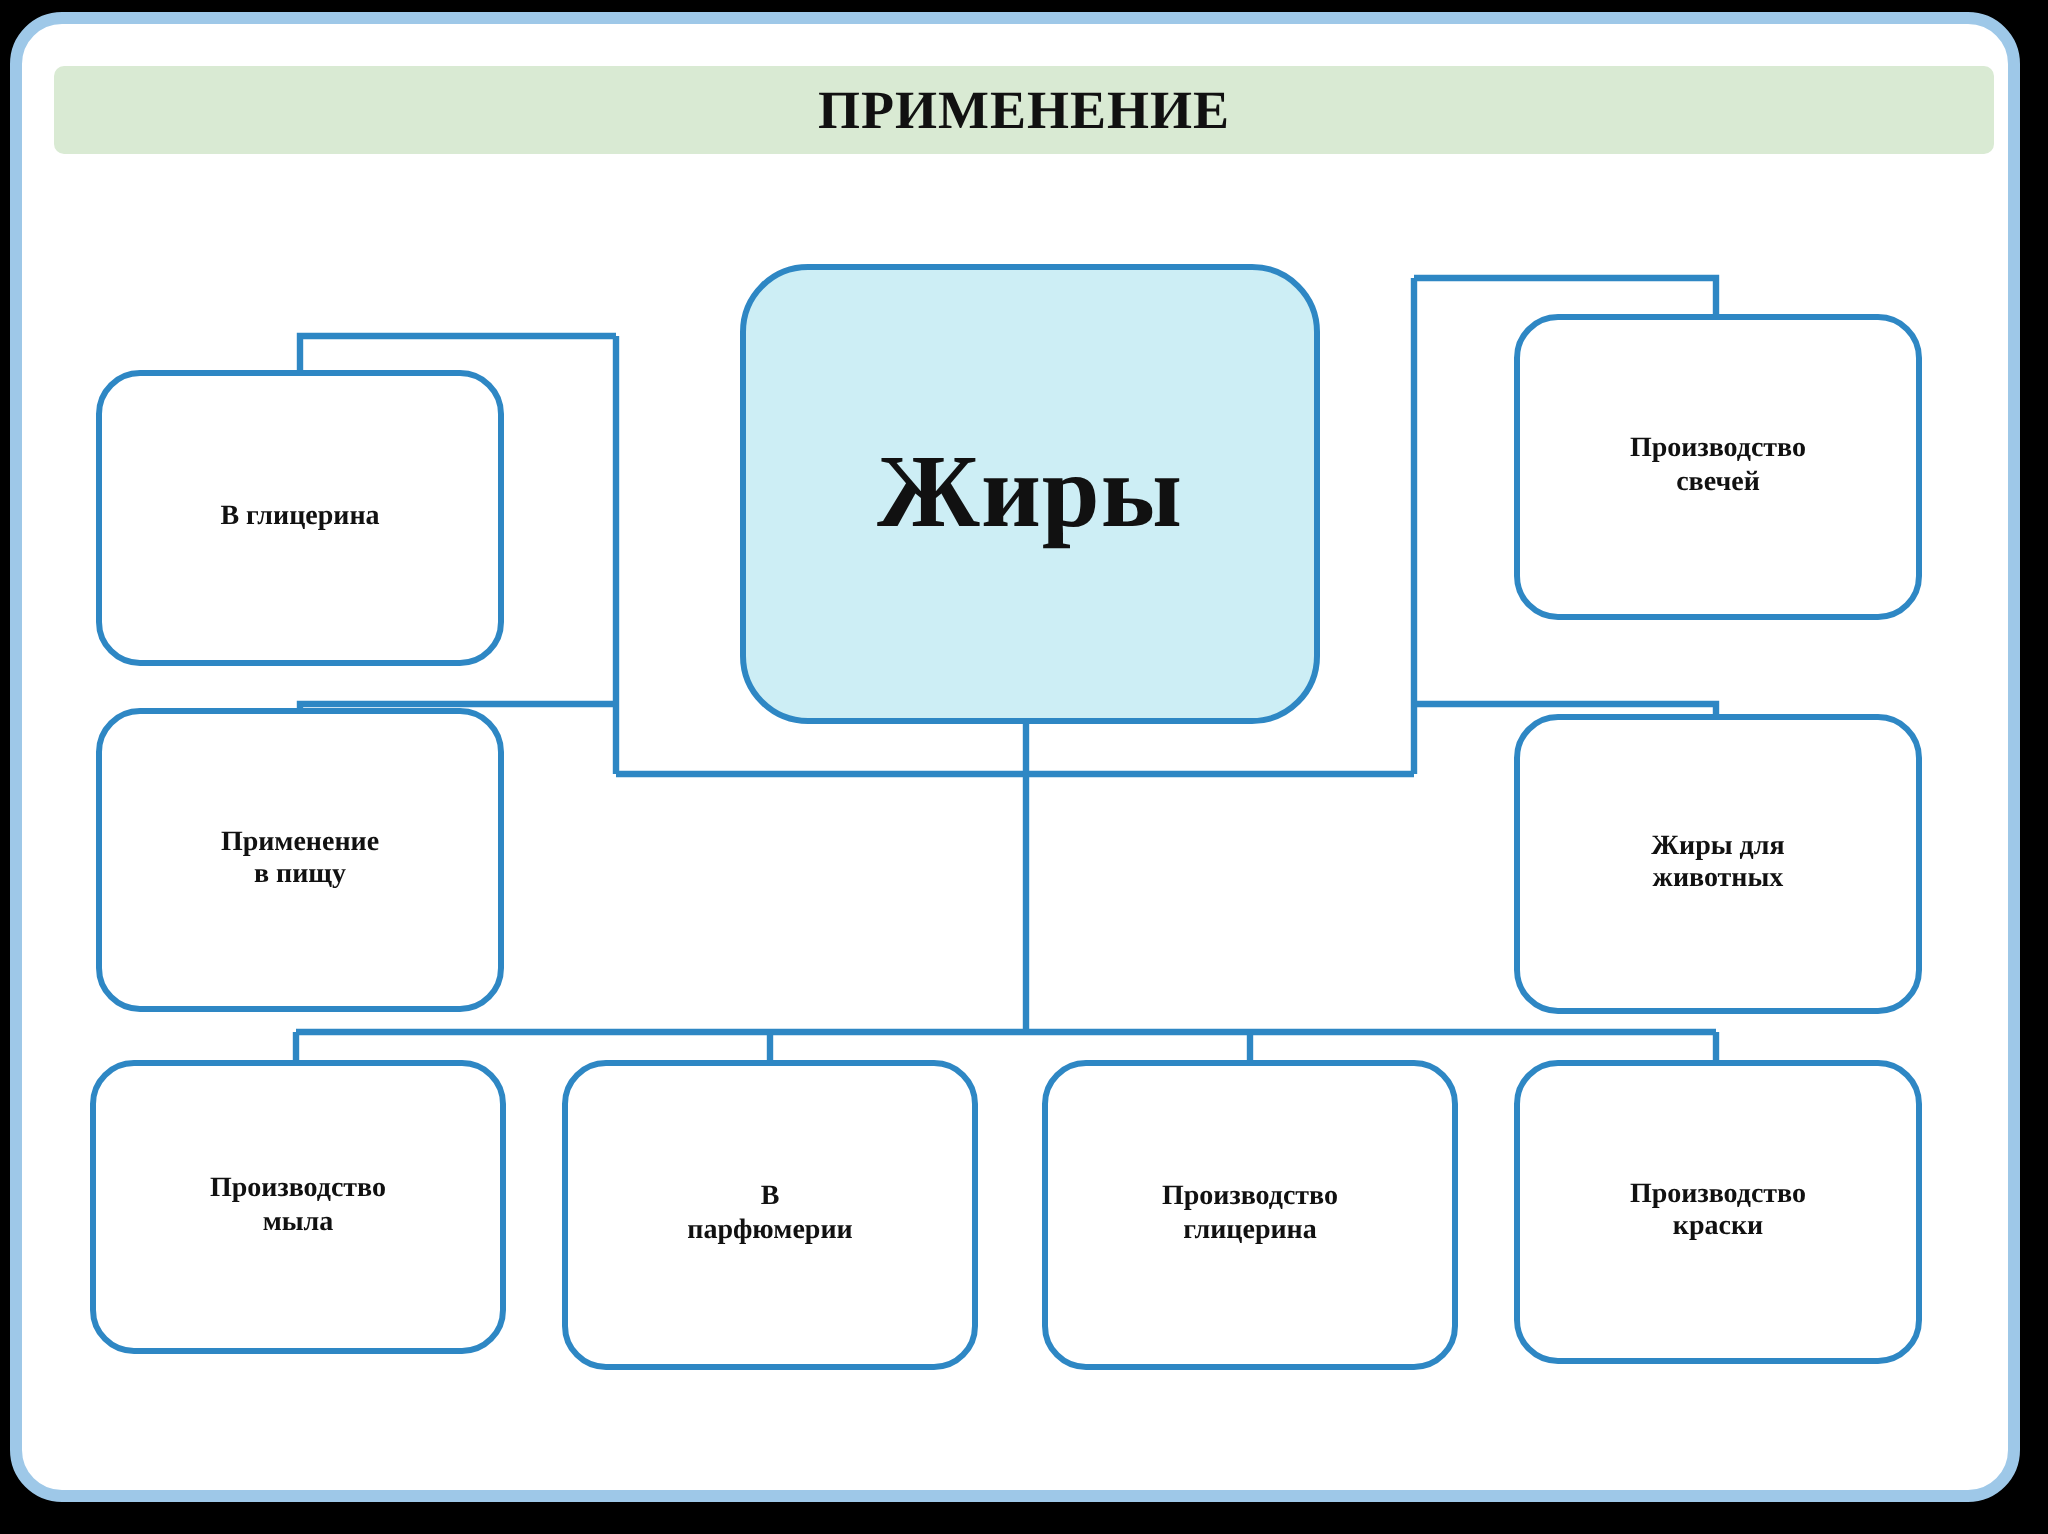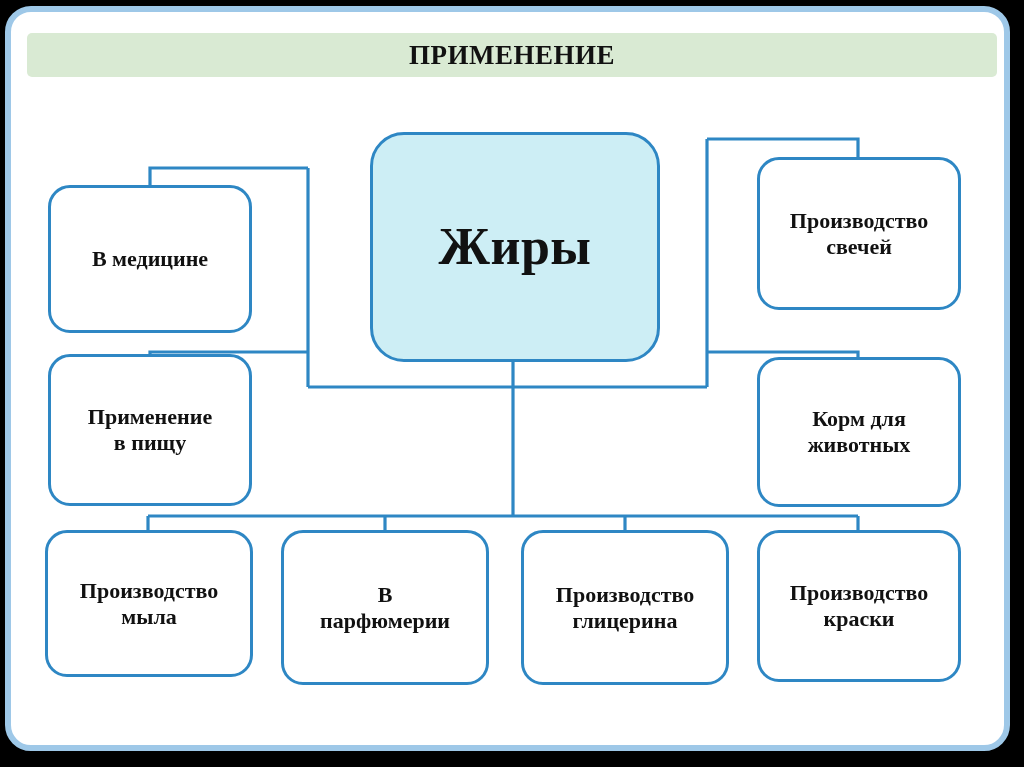--- a/index.html
+++ b/index.html
@@ -75,21 +75,21 @@
     z-index: 3;
   }
   .node .label {
     font-family: "Liberation Serif", "DejaVu Serif", serif;
     font-weight: bold;
     color: #111111;
     line-height: 1.16;
     padding: 0 8px;
     white-space: pre-line;
   }
-  .node.small .label { font-size: 22px; }
+  .node.small .label { font-size: 14px; }
   .node.center {
     background: #cdeef5;
     border-radius: 34px;
     border-width: 3px;
   }
   .node.center .label {
     font-size: 52px;
     letter-spacing: 0.5px;
   }
 </style>
@@ -130,35 +130,35 @@
       <path d="M 625 516 L 625 531"></path>
       <path d="M 858 516 L 858 531"></path>
     </g>
   </svg>
 
   <div class="node center" style="left:370px; top:132px; width:290px; height:230px;">
     <span class="label">Жиры</span>
   </div>
 
   <div class="node small" style="left:48px; top:185px; width:204px; height:148px;">
-    <span class="label">В медицине</span>
+    <span class="label">В глицерина</span>
   </div>
 
   <div class="node small" style="left:48px; top:354px; width:204px; height:152px;">
     <span class="label">Применение
 в пищу</span>
   </div>
 
   <div class="node small" style="left:757px; top:157px; width:204px; height:153px;">
     <span class="label">Производство
 свечей</span>
   </div>
 
   <div class="node small" style="left:757px; top:357px; width:204px; height:150px;">
-    <span class="label">Корм для
+    <span class="label">Жиры для
 животных</span>
   </div>
 
   <div class="node small" style="left:45px; top:530px; width:208px; height:147px;">
     <span class="label">Производство
 мыла</span>
   </div>
 
   <div class="node small" style="left:281px; top:530px; width:208px; height:155px;">
     <span class="label">В

